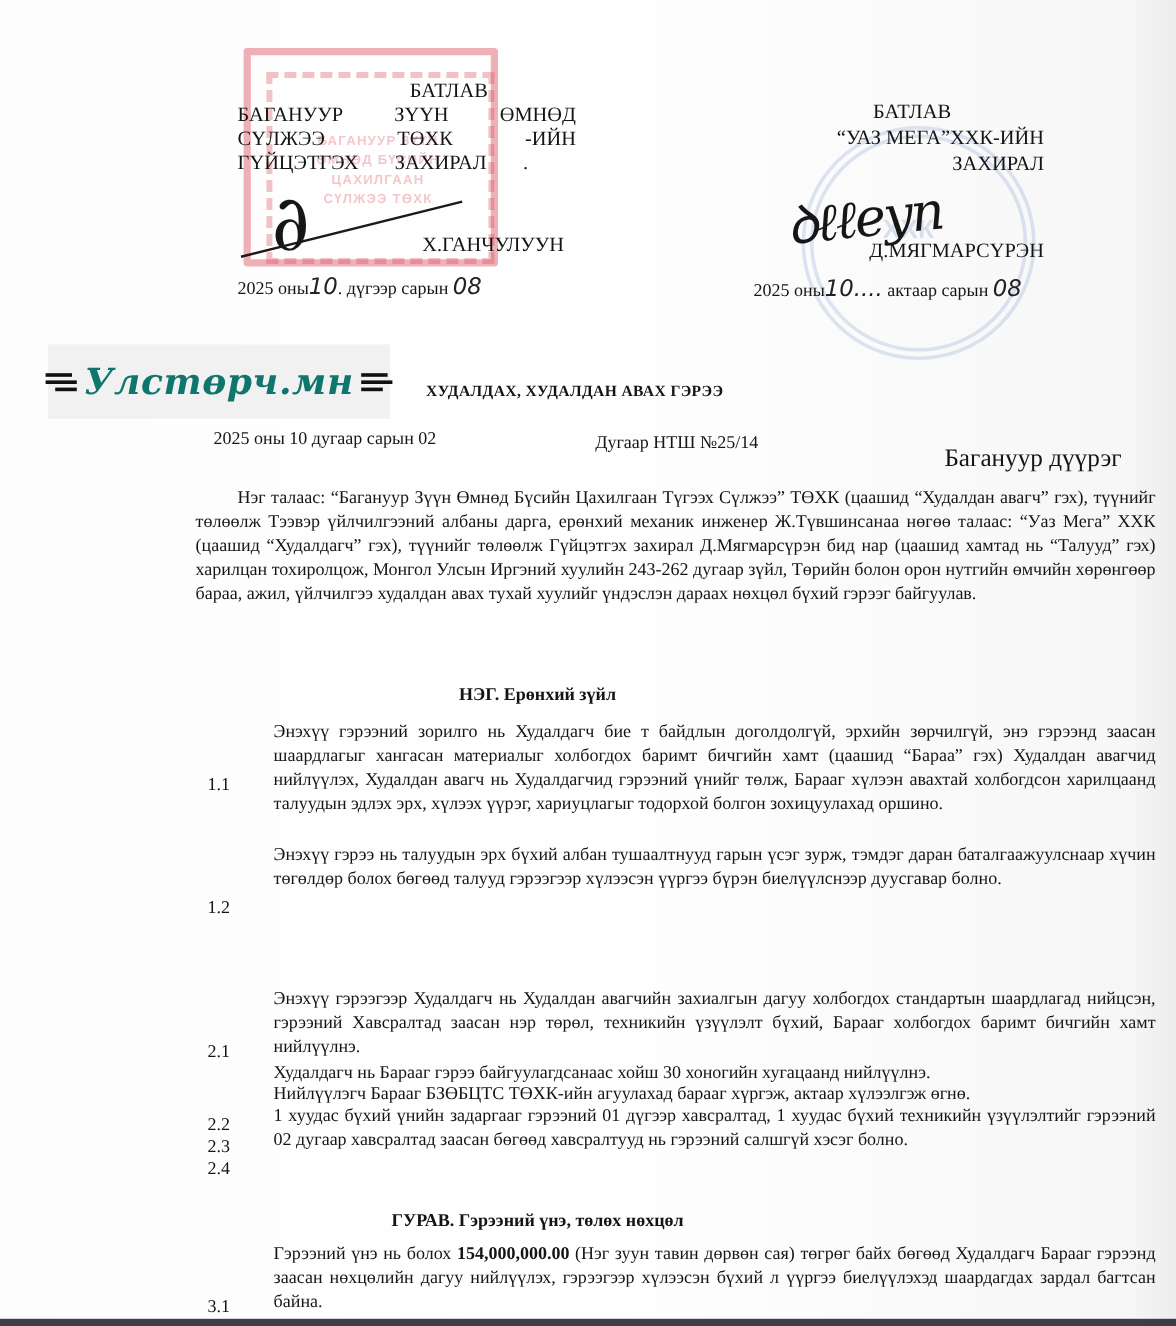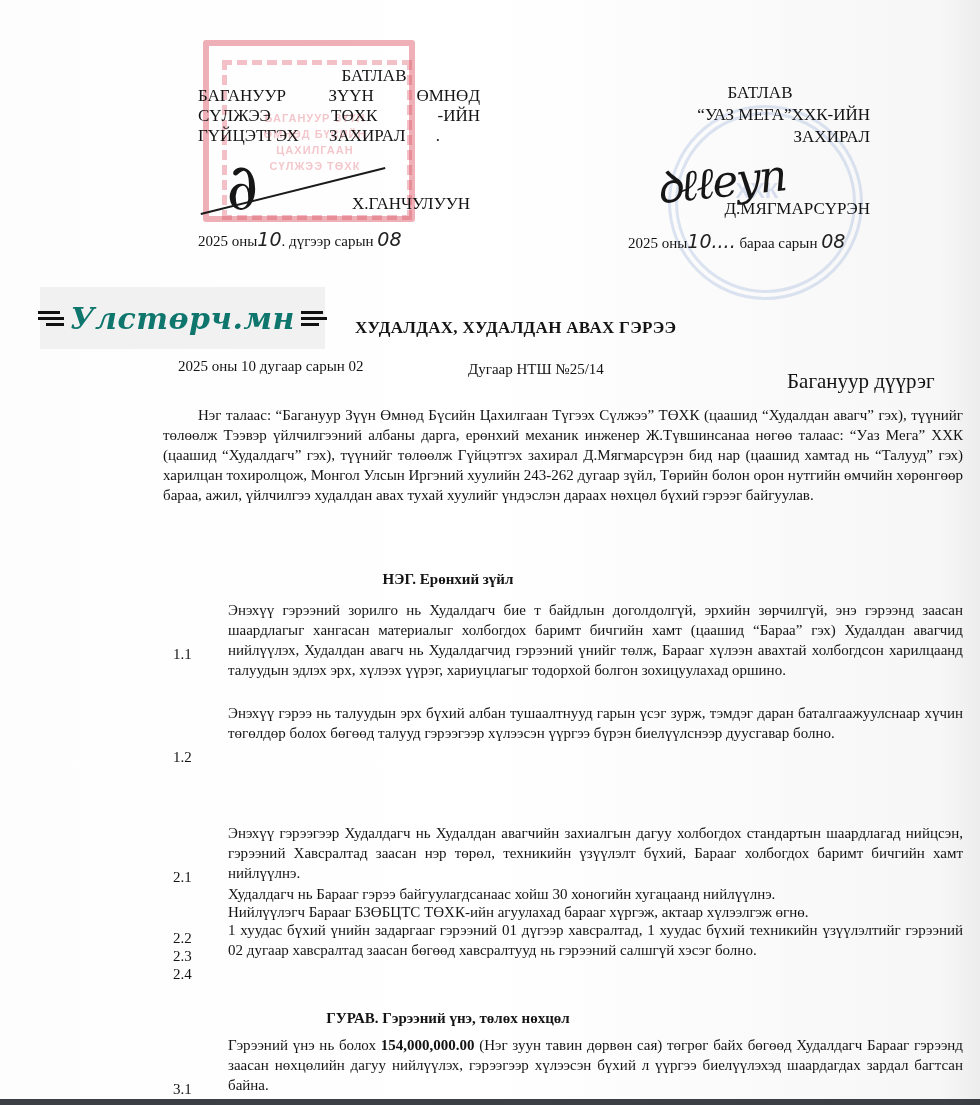--- a/index.html
+++ b/index.html
@@ -63,23 +63,23 @@
     display: flex; align-items: center; justify-content: center; gap: 6px;
   }
   .logo-wing { display: flex; flex-direction: column; gap: 3px; }
   .logo-wing span { display: block; height: 3px; background: #111; }
   .logo-text {
     font-family: "DejaVu Serif", serif; font-weight: bold; font-size: 30px; color: #0f766e;
     letter-spacing: 0.5px; font-style: italic;
   }
 
   
-  .title { position: absolute; left: 355px; top: 318px; font-size: 17px; font-weight: bold; letter-spacing: 0.3px; }
+  .title { position: absolute; left: 355px; top: 318px; font-size: 13px; font-weight: bold; letter-spacing: 0.3px; }
   .meta-date { position: absolute; left: 178px; top: 358px; font-size: 15px; }
-  .meta-num { position: absolute; left: 468px; top: 361px; font-size: 15px; }
+  .meta-num { position: absolute; left: 496px; top: 361px; font-size: 15px; }
   .meta-place { position: absolute; left: 787px; top: 369px; font-size: 21px; }
 
   
   .intro {
     position: absolute; left: 163px; top: 405px; width: 800px; font-size: 15px; line-height: 20px;
     text-align: justify; text-indent: 35px;
   }
   .section-head { position: absolute; font-size: 15px; font-weight: bold; text-align: center; width: 896px; left: 0; }
   .clause { position: absolute; left: 173px; width: 790px; font-size: 15px; line-height: 20px; display: flex; }
   .clause .num { width: 55px; flex: 0 0 55px; margin-top: 44px; }
@@ -124,21 +124,21 @@
   <div class="sig-left-line"></div>
 
   <div class="seal-right"></div>
   <div class="seal-right-text">ХХК</div>
   <div class="approve-right">
     <div class="center">БАТЛАВ</div>
     <div>“УАЗ МЕГА”ХХК-ИЙН</div>
     <div>ЗАХИРАЛ</div>
     <div class="sig-name">Д.МЯГМАРСҮРЭН</div>
     <div class="date">
-      <span>2025 оны</span><span class="handwrite">10....</span><span> бараа сарын</span>
+      <span>2025 оны</span><span class="handwrite">10....</span><span> актаар сарын</span>
       <span class="handwrite">08</span>
     </div>
   </div>
   <div class="signature sig-right">ꝺℓℓeyn</div>
 
   <div class="logo-box">
     <div class="logo-wing">
       <span style="width:22px;margin-left:0"></span>
         <span style="width:26px"></span>
         <span style="width:18px;margin-left:8px"></span>

